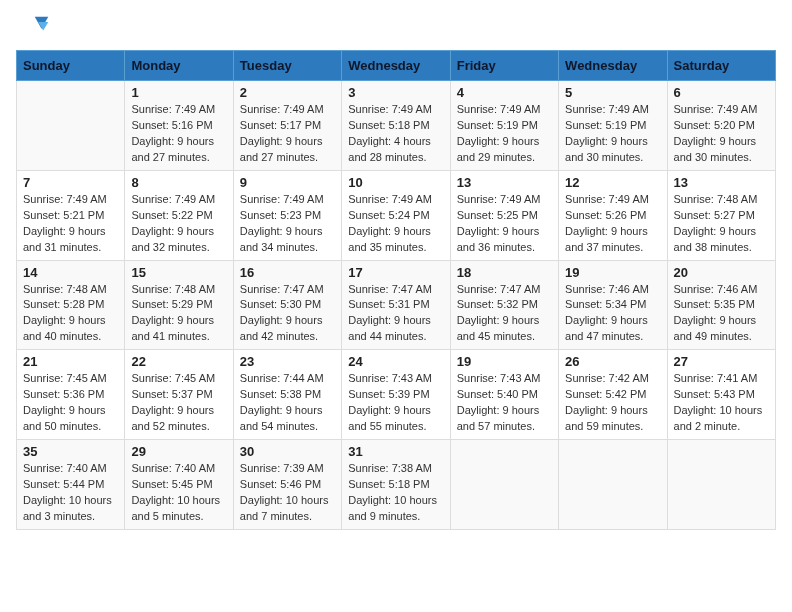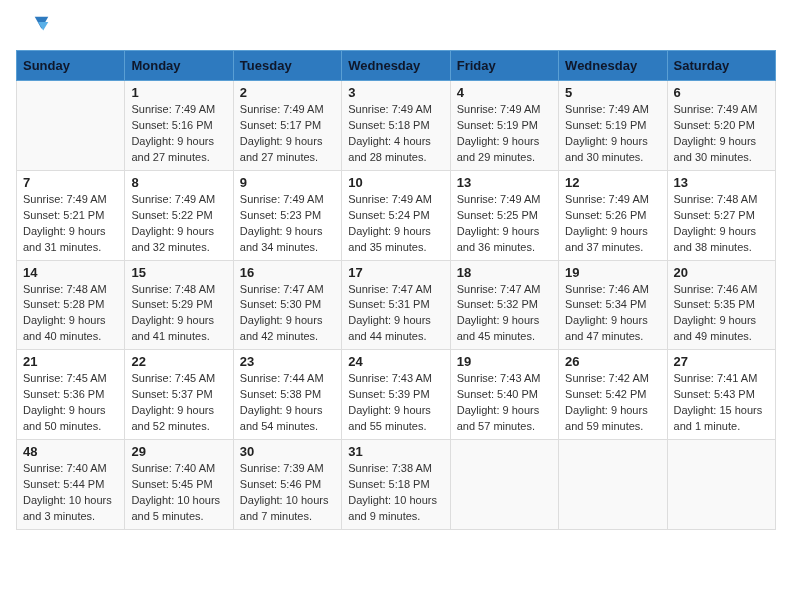--- a/index.html
+++ b/index.html
@@ -330,27 +330,27 @@
             <div>Sunrise: 7:42 AM</div>
             <div>Sunset: 5:42 PM</div>
             <div>Daylight: 9 hours and 59 minutes.</div>
           </div>
         </td>
         <td>
           <span class="day-num">27</span>
           <div class="cell-content">
             <div>Sunrise: 7:41 AM</div>
             <div>Sunset: 5:43 PM</div>
-            <div>Daylight: 15 hours and 1 minute.</div>
+            <div>Daylight: 10 hours and 2 minute.</div>
           </div>
         </td>
       </tr>
       <tr>
         <td>
-          <span class="day-num">48</span>
+          <span class="day-num">35</span>
           <div class="cell-content">
             <div>Sunrise: 7:40 AM</div>
             <div>Sunset: 5:44 PM</div>
             <div>Daylight: 10 hours and 3 minutes.</div>
           </div>
         </td>
         <td>
           <span class="day-num">29</span>
           <div class="cell-content">
             <div>Sunrise: 7:40 AM</div>

